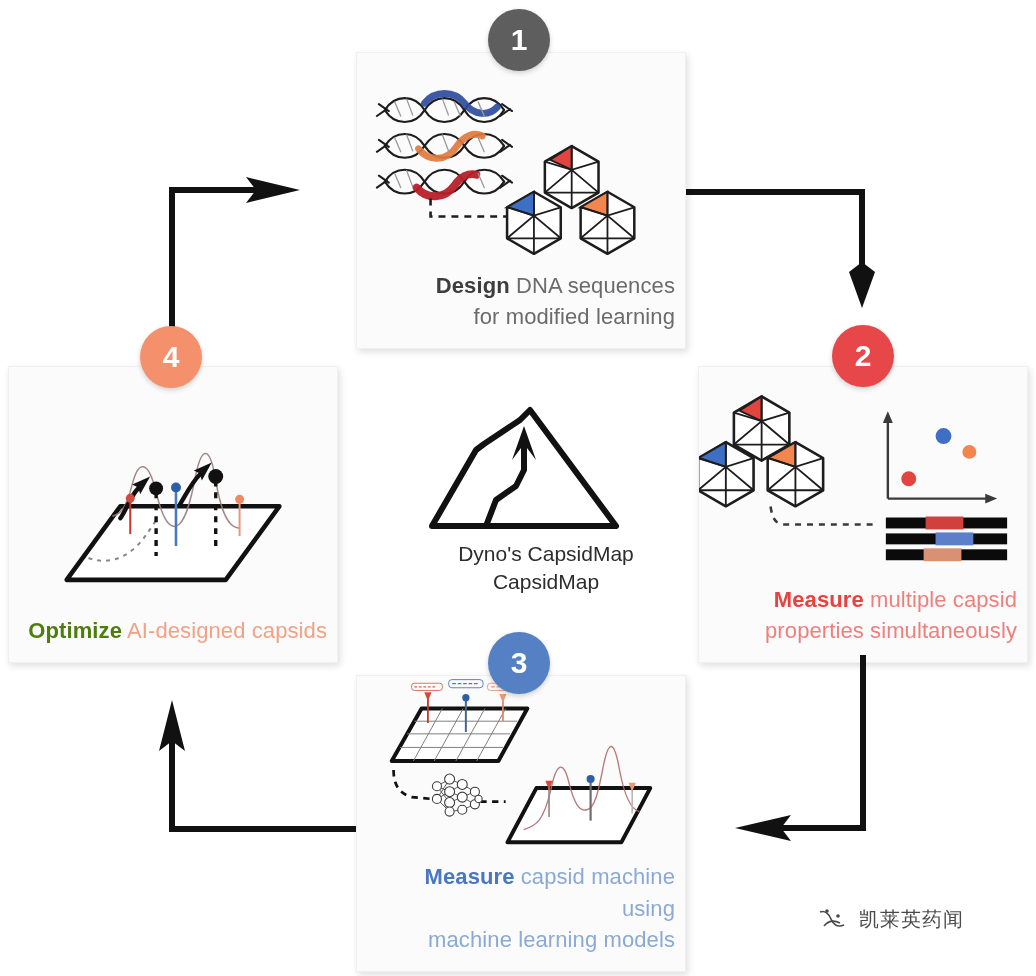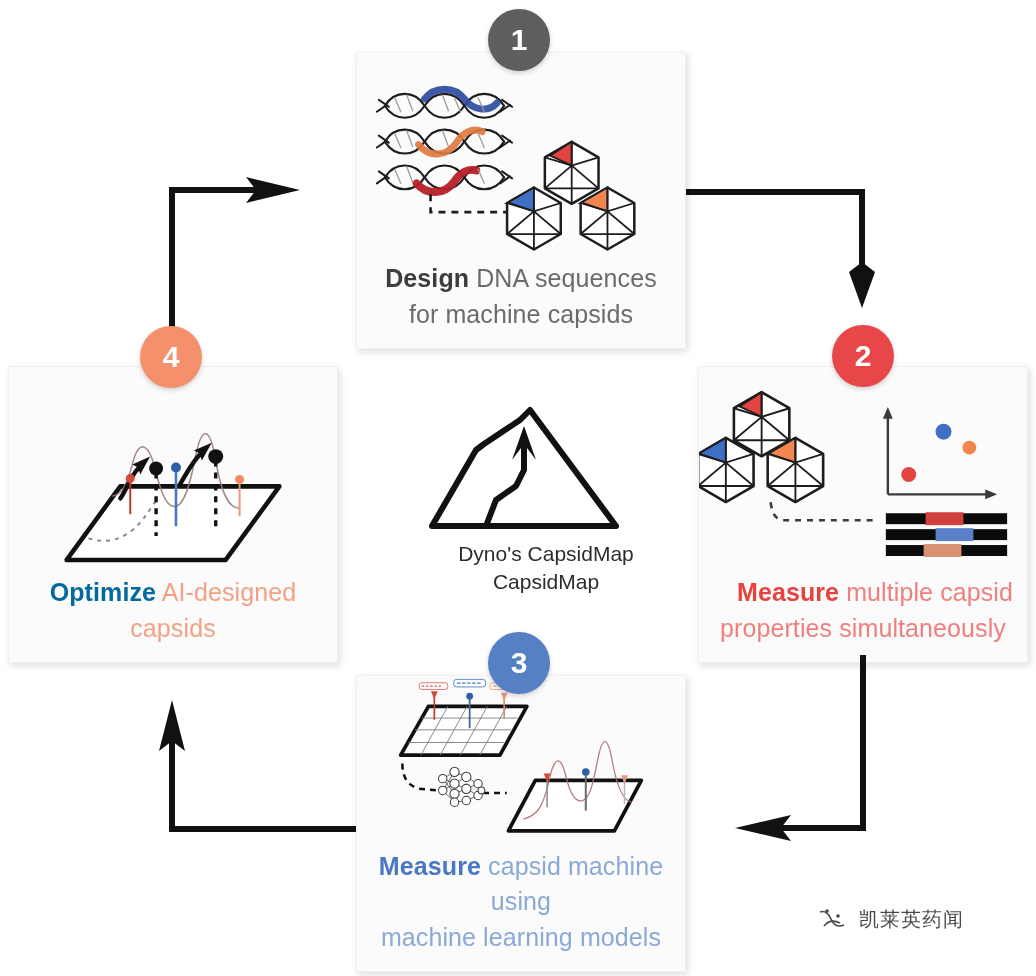--- a/index.html
+++ b/index.html
@@ -18,41 +18,41 @@
     border: 1px solid #f0f0f0;
     box-shadow: 2px 3px 7px rgba(0,0,0,0.13);
     display: flex;
     flex-direction: column;
     align-items: center;
   }
   .panel-art { position: relative; width: 100%; flex: 1 1 auto; }
   .panel-art svg { position: absolute; inset: 0; width: 100%; height: 100%; }
   .caption {
     width: 100%;
-    text-align: center;
-    font-size: 25px;
+    text-align: right;
+    font-size: 22px;
     line-height: 1.42;
     letter-spacing: 0.1px;
     padding: 0 10px 16px 10px;
   }
   .caption .lead { font-weight: 700; }
 
   #panel-design { left: 356px; top: 52px;  width: 330px; height: 297px; }
   #panel-measure{ left: 698px; top: 366px; width: 330px; height: 297px; }
   #panel-predict{ left: 356px; top: 675px; width: 330px; height: 297px; }
   #panel-optimize{left: 8px;   top: 366px; width: 330px; height: 297px; }
 
   #panel-design .caption   { color: #6b6b6b; }
   #panel-design .caption .lead { color: #3d3d3d; }
   #panel-measure .caption  { color: #ef7f7c; }
   #panel-measure .caption .lead { color: #e8413f; margin-left: 24px; }
   #panel-predict .caption  { color: #8aa9d6; }
   #panel-predict .caption .lead { color: #4a77c2; }
   #panel-optimize .caption { color: #f3a185; }
-  #panel-optimize .caption .lead { color: #0369a1; }
+  #panel-optimize .caption .lead { color: #4d7c0f; }
 
   
   .step-badge {
     position: absolute;
     width: 62px; height: 62px;
     border-radius: 50%;
     color: #ffffff;
     font-size: 30px;
     font-weight: 700;
     display: flex; align-items: center; justify-content: center;
@@ -184,21 +184,21 @@
         </g>
         <g transform="translate(222,132) scale(0.60)">
           <polygon points="50,2 95,28 95,80 50,106 5,80 5,28" fill="#ffffff" stroke="#1d1d1d" stroke-width="4.2" stroke-linejoin="round"></polygon>
           <polygon points="50,2 50,42 8,28 5,28" fill="#f3864f" stroke="#1d1d1d" stroke-width="3"></polygon>
           <path d="M50,2 L50,42 M5,28 L50,42 L95,28 M5,80 L50,42 L95,80 M5,80 L95,80 M50,106 L50,42" fill="none" stroke="#1d1d1d" stroke-width="3"></path>
         </g>
       </svg>
     </div>
     <div class="caption">
       <span class="lead">Design</span><span> DNA sequences</span><br>
-      <span>for machine capsids</span>
+      <span>for modified learning</span>
     </div>
   </div>
 
   <div class="panel" id="panel-measure">
     <div class="panel-art">
       <svg viewBox="0 0 330 205">
 
         <g transform="translate(32,22) scale(0.62)">
           <polygon points="50,2 95,28 95,80 50,106 5,80 5,28" fill="#ffffff" stroke="#1d1d1d" stroke-width="4.2" stroke-linejoin="round"></polygon>
           <polygon points="50,2 50,42 14,25" fill="#e2443f" stroke="#1d1d1d" stroke-width="3"></polygon>

